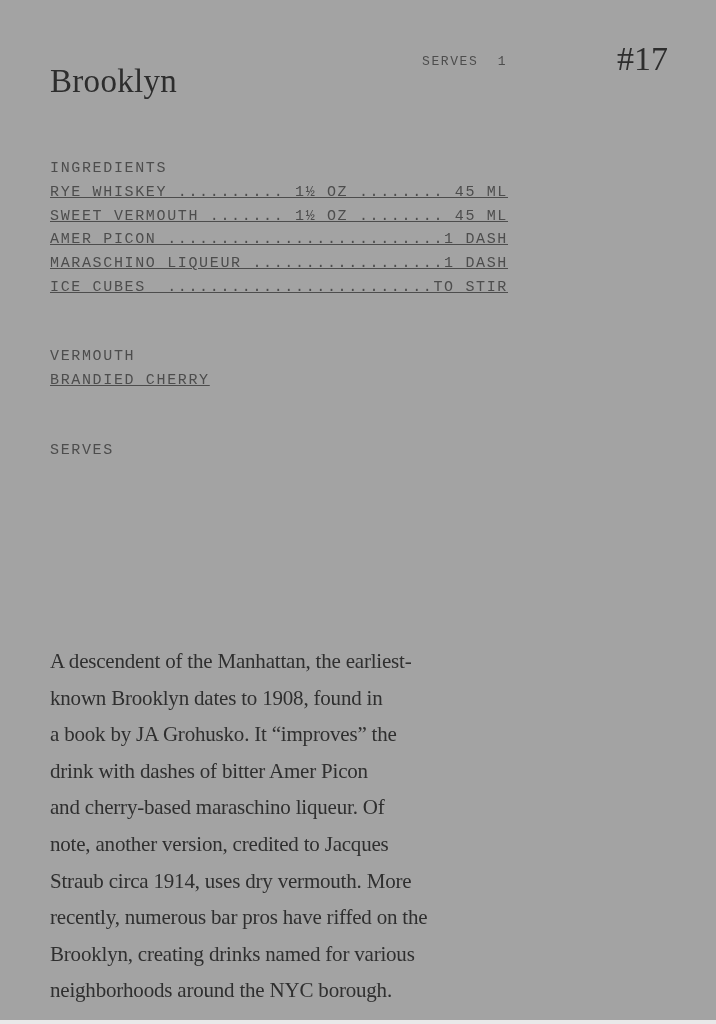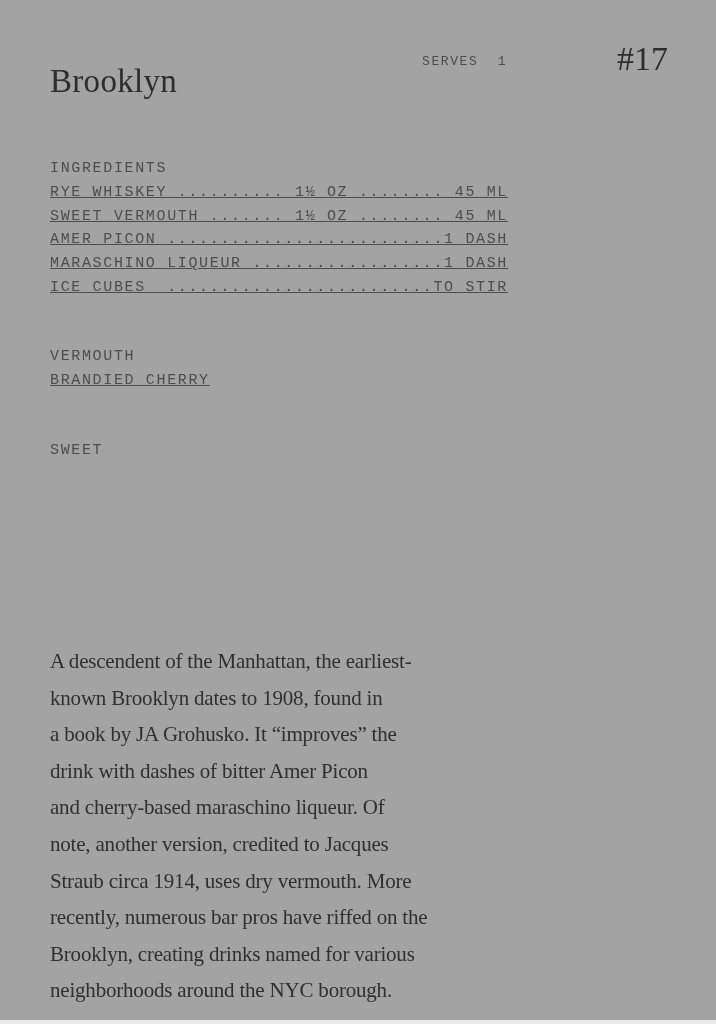--- a/index.html
+++ b/index.html
@@ -92,21 +92,21 @@
 MARASCHINO LIQUEUR ..................1 DASH
 ICE CUBES  .........................TO STIR</div>
     </div>
 
     <div class="recipe-row gap-garnish">
       <div class="recipe-label">VERMOUTH</div>
       <div class="recipe-value">BRANDIED CHERRY</div>
     </div>
 
     <div class="recipe-row gap-method">
-      <div class="recipe-label">SWEET</div>
+      <div class="recipe-label">SERVES</div>
     </div>
 
   </div>
 
   <p class="description">A descendent of the Manhattan, the earliest-
 known Brooklyn dates to 1908, found in
 a book by JA Grohusko. It “improves” the
 drink with dashes of bitter Amer Picon
 and cherry-based maraschino liqueur. Of
 note, another version, credited to Jacques

